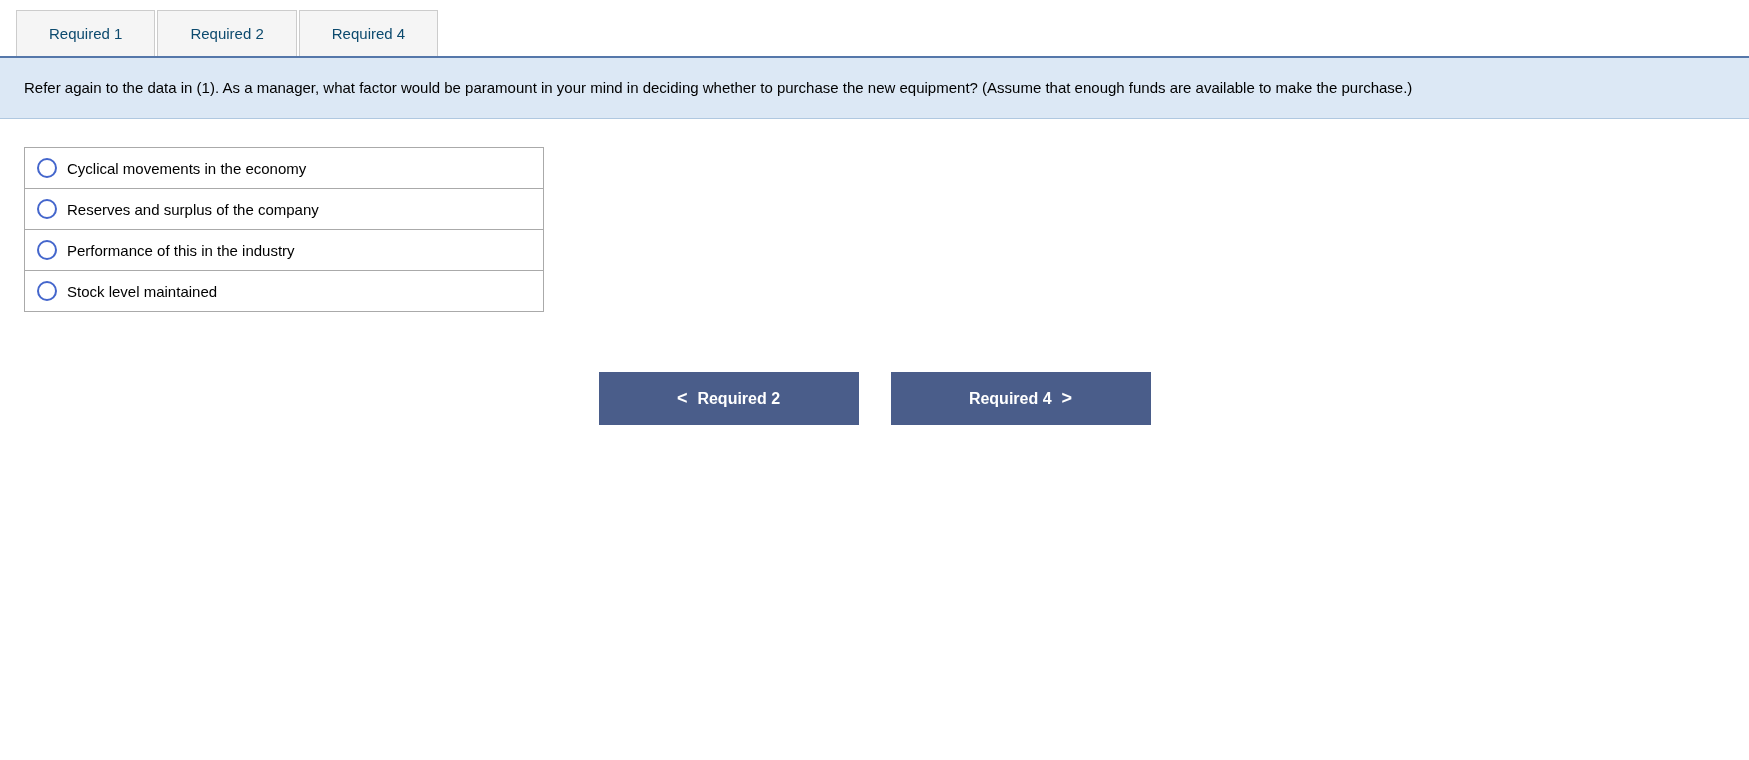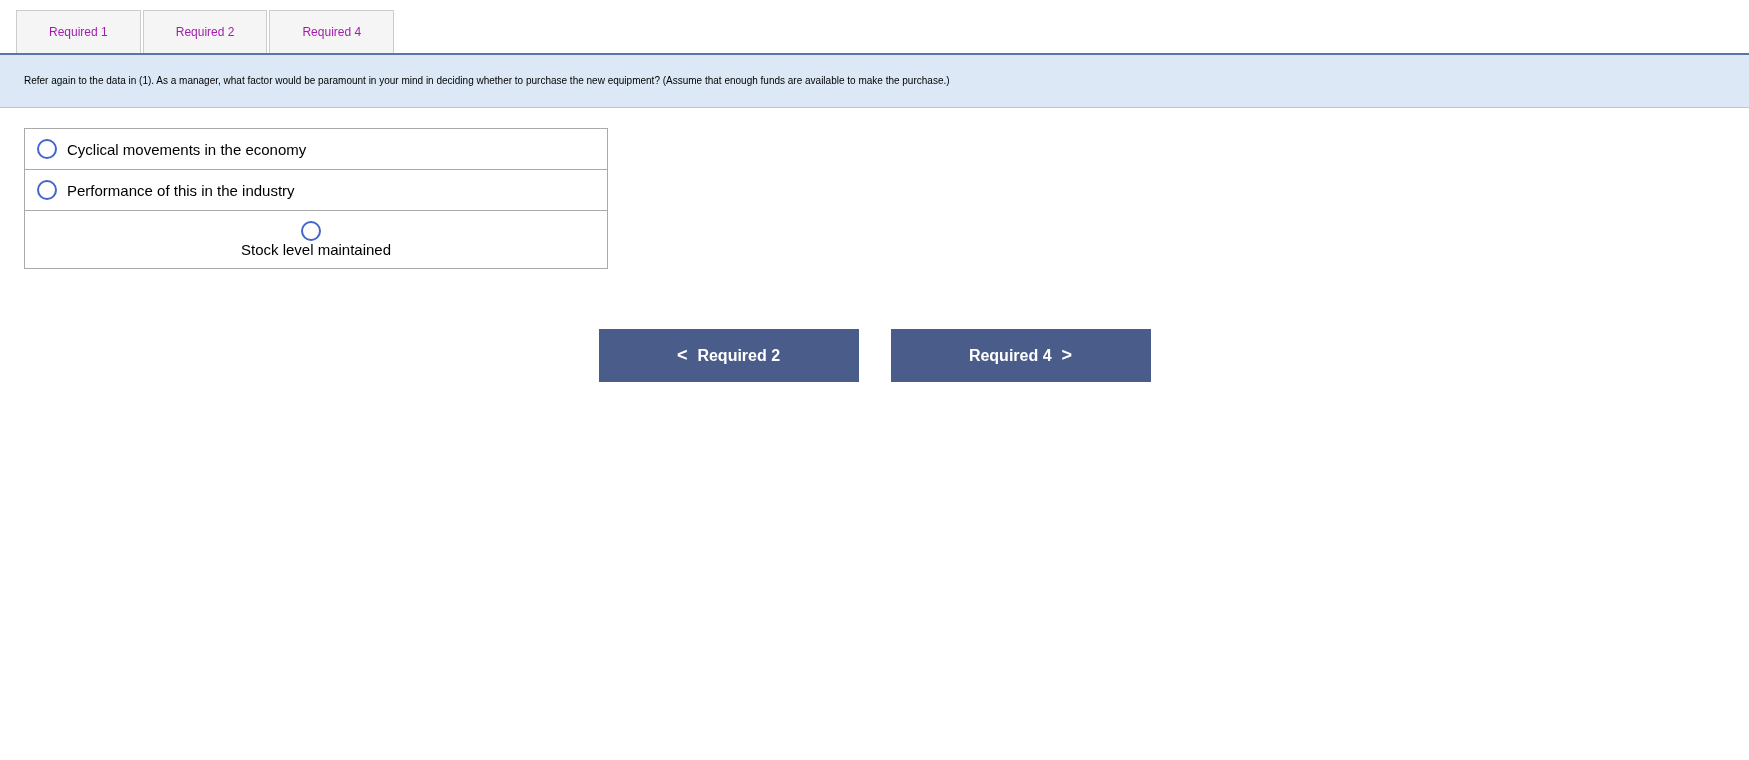--- a/index.html
+++ b/index.html
@@ -39,72 +39,72 @@
       display: flex;
       flex-direction: row;
       border-bottom: 2px solid #5577aa;
       padding: 0 16px;
       margin-top: 10px;
       background: #ffffff;
     }
 
     .tab {
       padding: 14px 32px;
-      font-size: 12px;
+      font-size: 15px;
       cursor: pointer;
       border: 1px solid #cccccc;
       border-bottom: none;
       background: #f5f5f5;
-      color: #a21caf;
+      color: #0c4a6e;
       margin-right: 2px;
       user-select: none;
     }
 
     .tab.active {
       background: #ffffff;
       border: 2px dashed #4466aa;
       border-bottom: 2px solid #ffffff;
       font-weight: normal;
       position: relative;
       bottom: -1px;
       z-index: 2;
     }
 
     
     .question-area {
       background: #dce8f5;
       padding: 18px 24px;
       margin: 0;
-      font-size: 10px;
+      font-size: 15px;
       line-height: 1.6;
       border-bottom: 1px solid #b0c8e0;
     }
 
     
     .answer-section {
       padding: 20px 24px;
     }
 
     .answer-table {
       border: 1px solid #aaaaaa;
       border-collapse: collapse;
-      width: 584px;
+      width: 520px;
+      margin-top: 8px;
     }
 
     .answer-row {
       display: flex;
       align-items: center;
       border-bottom: 1px solid #aaaaaa;
       padding: 10px 12px;
       background: #ffffff;
     }
 
     .answer-row:last-child {
       border-bottom: none;
-      flex-direction: column;
     }
 
     .radio-circle {
       width: 20px;
       height: 20px;
       border-radius: 50%;
       border: 2px solid #4466cc;
       background: #ffffff;
       display: inline-block;
       margin-right: 10px;
@@ -163,20 +163,24 @@
   </div>
 
   <div class="answer-section">
     <div class="answer-table">
 
       <div class="answer-row">
         <span class="radio-circle"></span>
         <span class="answer-label">Cyclical movements in the economy</span>
       </div>
 
+      <div class="answer-row">
+        <span class="radio-circle"></span>
+        <span class="answer-label">Reserves and surplus of the company</span>
+      </div>
 
       <div class="answer-row">
         <span class="radio-circle"></span>
         <span class="answer-label">Performance of this in the industry</span>
       </div>
 
       <div class="answer-row">
         <span class="radio-circle"></span>
         <span class="answer-label">Stock level maintained</span>
       </div>

